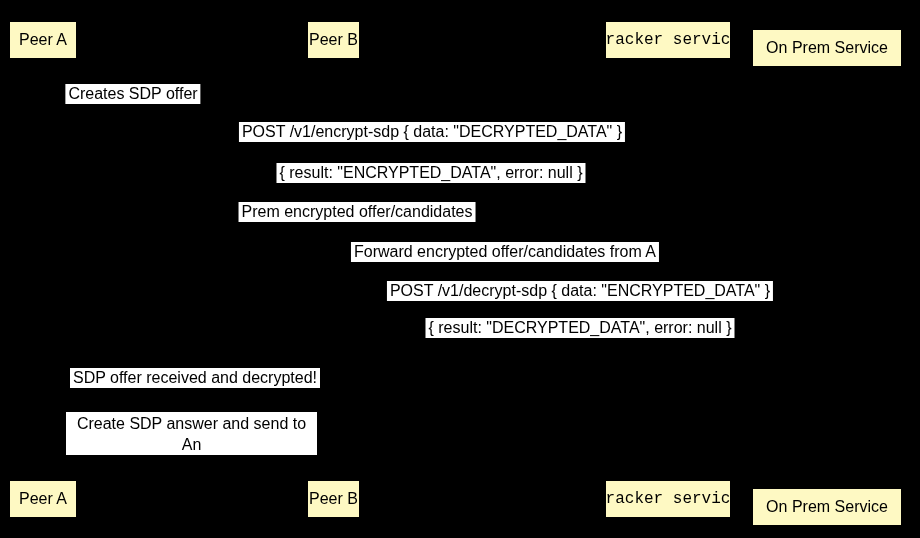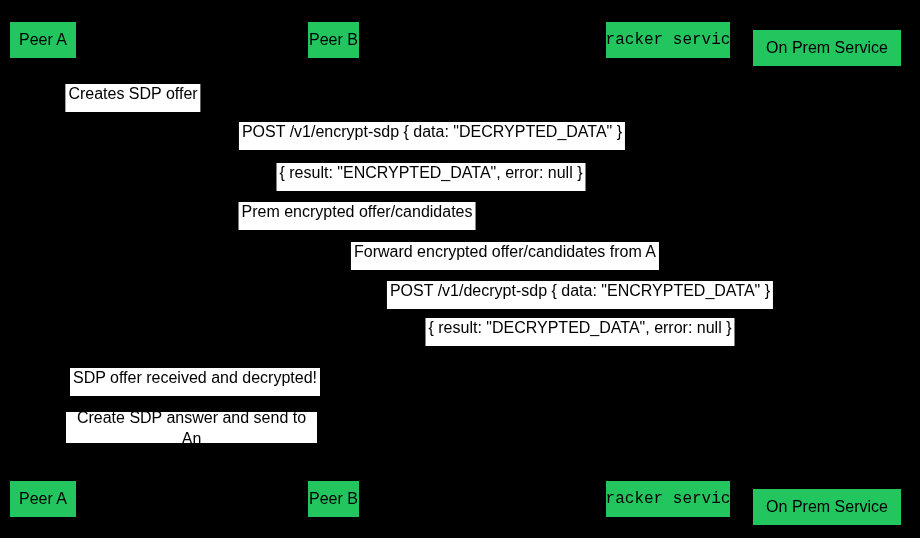--- a/index.html
+++ b/index.html
@@ -11,52 +11,52 @@
     position: relative;
     width: 920px;
     height: 538px;
     background: #000000;
     overflow: hidden;
     font-family: "Liberation Sans", sans-serif;
   }
   .actor {
     position: absolute;
     height: 36px;
-    background: #22c55e;
+    background: #fef9c3;
     color: #000000;
     display: flex;
     align-items: center;
     justify-content: center;
     font-size: 16px;
     white-space: nowrap;
   }
   .lifeline {
     position: absolute;
     top: 58px;
     height: 423px;
     width: 0;
     border-left: 1px dashed #000000; 
   }
   .msg {
     position: absolute;
-    height: 28px;
+    height: 20px;
     line-height: 20px;
     background: #ffffff;
     color: #000000;
     font-size: 16px;
     padding: 0 3px;
     white-space: nowrap;
     transform: translateX(-50%);
   }
   .note {
     position: absolute;
     left: 66px;
     top: 412px;
     width: 251px;
-    height: 31px;
+    height: 43px;
     background: #ffffff;
     color: #000000;
     font-size: 16px;
     line-height: 21px;
     text-align: center;
     display: flex;
     flex-direction: column;
     justify-content: center;
   }
   

